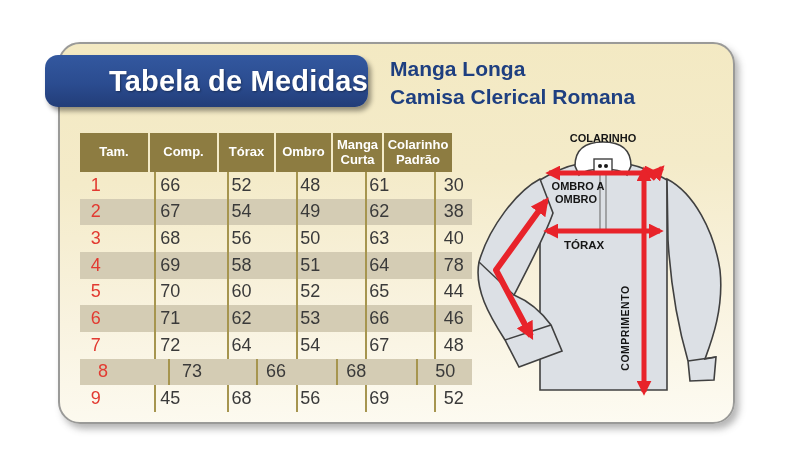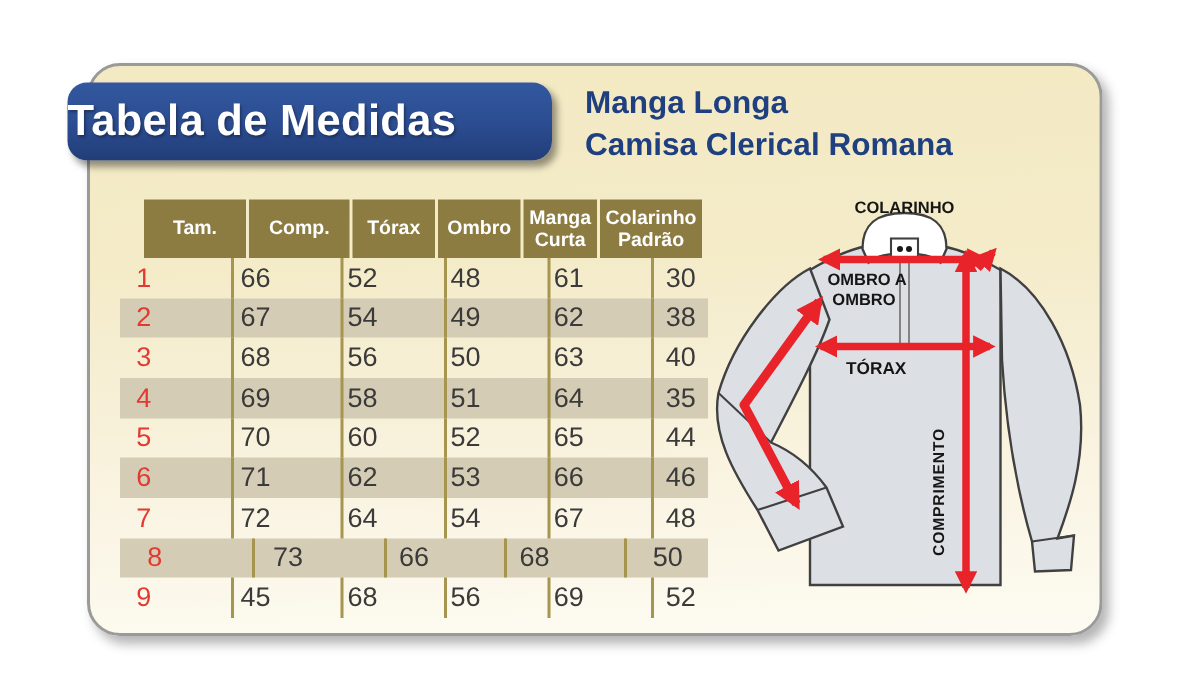--- a/index.html
+++ b/index.html
@@ -13,34 +13,34 @@
     background:linear-gradient(178deg,#f3e9c2 0%,#f4ebc9 35%,#f9f3e0 70%,#fdfbf2 100%);
     border:2px solid #9a9a98;border-radius:22px;
     box-shadow:4px 5px 7px rgba(90,90,90,.45);
   }
   
   .badge{
     position:absolute;left:45px;top:55px;width:323px;height:52px;
     background:linear-gradient(180deg,#33589f 0%,#2b4c90 55%,#223d78 100%);
     border-radius:13px;
     box-shadow:3px 4px 5px rgba(0,0,0,.40);
-    display:flex;align-items:center;justify-content:flex-start;
+    display:flex;align-items:center;justify-content:flex-end;
   }
   .badge span{
     color:#ffffff;font-size:29px;font-weight:bold;letter-spacing:.2px;
     text-shadow:1px 1px 2px rgba(0,0,0,.35);
   }
   
   .product-title{
     position:absolute;left:390px;top:55px;color:#1e3f80;
     font-size:21px;font-weight:bold;line-height:28px;
   }
   
   .size-table{position:absolute;left:80px;top:133px;width:392px;}
-  .thead{display:flex;gap:2px;height:39px;margin-left:16px;width:378px;}
+  .thead{display:flex;gap:2px;height:39px;margin-left:0;width:378px;}
   .hcell{
     background:#8d7c41;color:#ffffff;font-weight:bold;font-size:13px;line-height:1.12;
     display:flex;align-items:center;justify-content:center;text-align:center;
     white-space:pre-line;box-sizing:border-box;
   }
   .h0{width:68px}.h1{width:67px}.h2{width:55px}.h3{width:55px}.h4{width:49px}.h5{width:68px}
   .tbody{width:392px;}
   .brow{display:flex;height:26.66px;}
   .brow.stripe{background:#d4ccb4;}
   .bcell{
@@ -105,21 +105,21 @@
           <div class="bcell c3 sep">50</div>
           <div class="bcell c4 sep">63</div>
           <div class="bcell c5 sep">40</div>
         </div>
         <div class="brow stripe">
           <div class="bcell c0 tam">4</div>
           <div class="bcell c1 sep">69</div>
           <div class="bcell c2 sep">58</div>
           <div class="bcell c3 sep">51</div>
           <div class="bcell c4 sep">64</div>
-          <div class="bcell c5 sep">35</div>
+          <div class="bcell c5 sep">78</div>
         </div>
         <div class="brow">
           <div class="bcell c0 tam">5</div>
           <div class="bcell c1 sep">70</div>
           <div class="bcell c2 sep">60</div>
           <div class="bcell c3 sep">52</div>
           <div class="bcell c4 sep">65</div>
           <div class="bcell c5 sep">44</div>
         </div>
         <div class="brow stripe">

